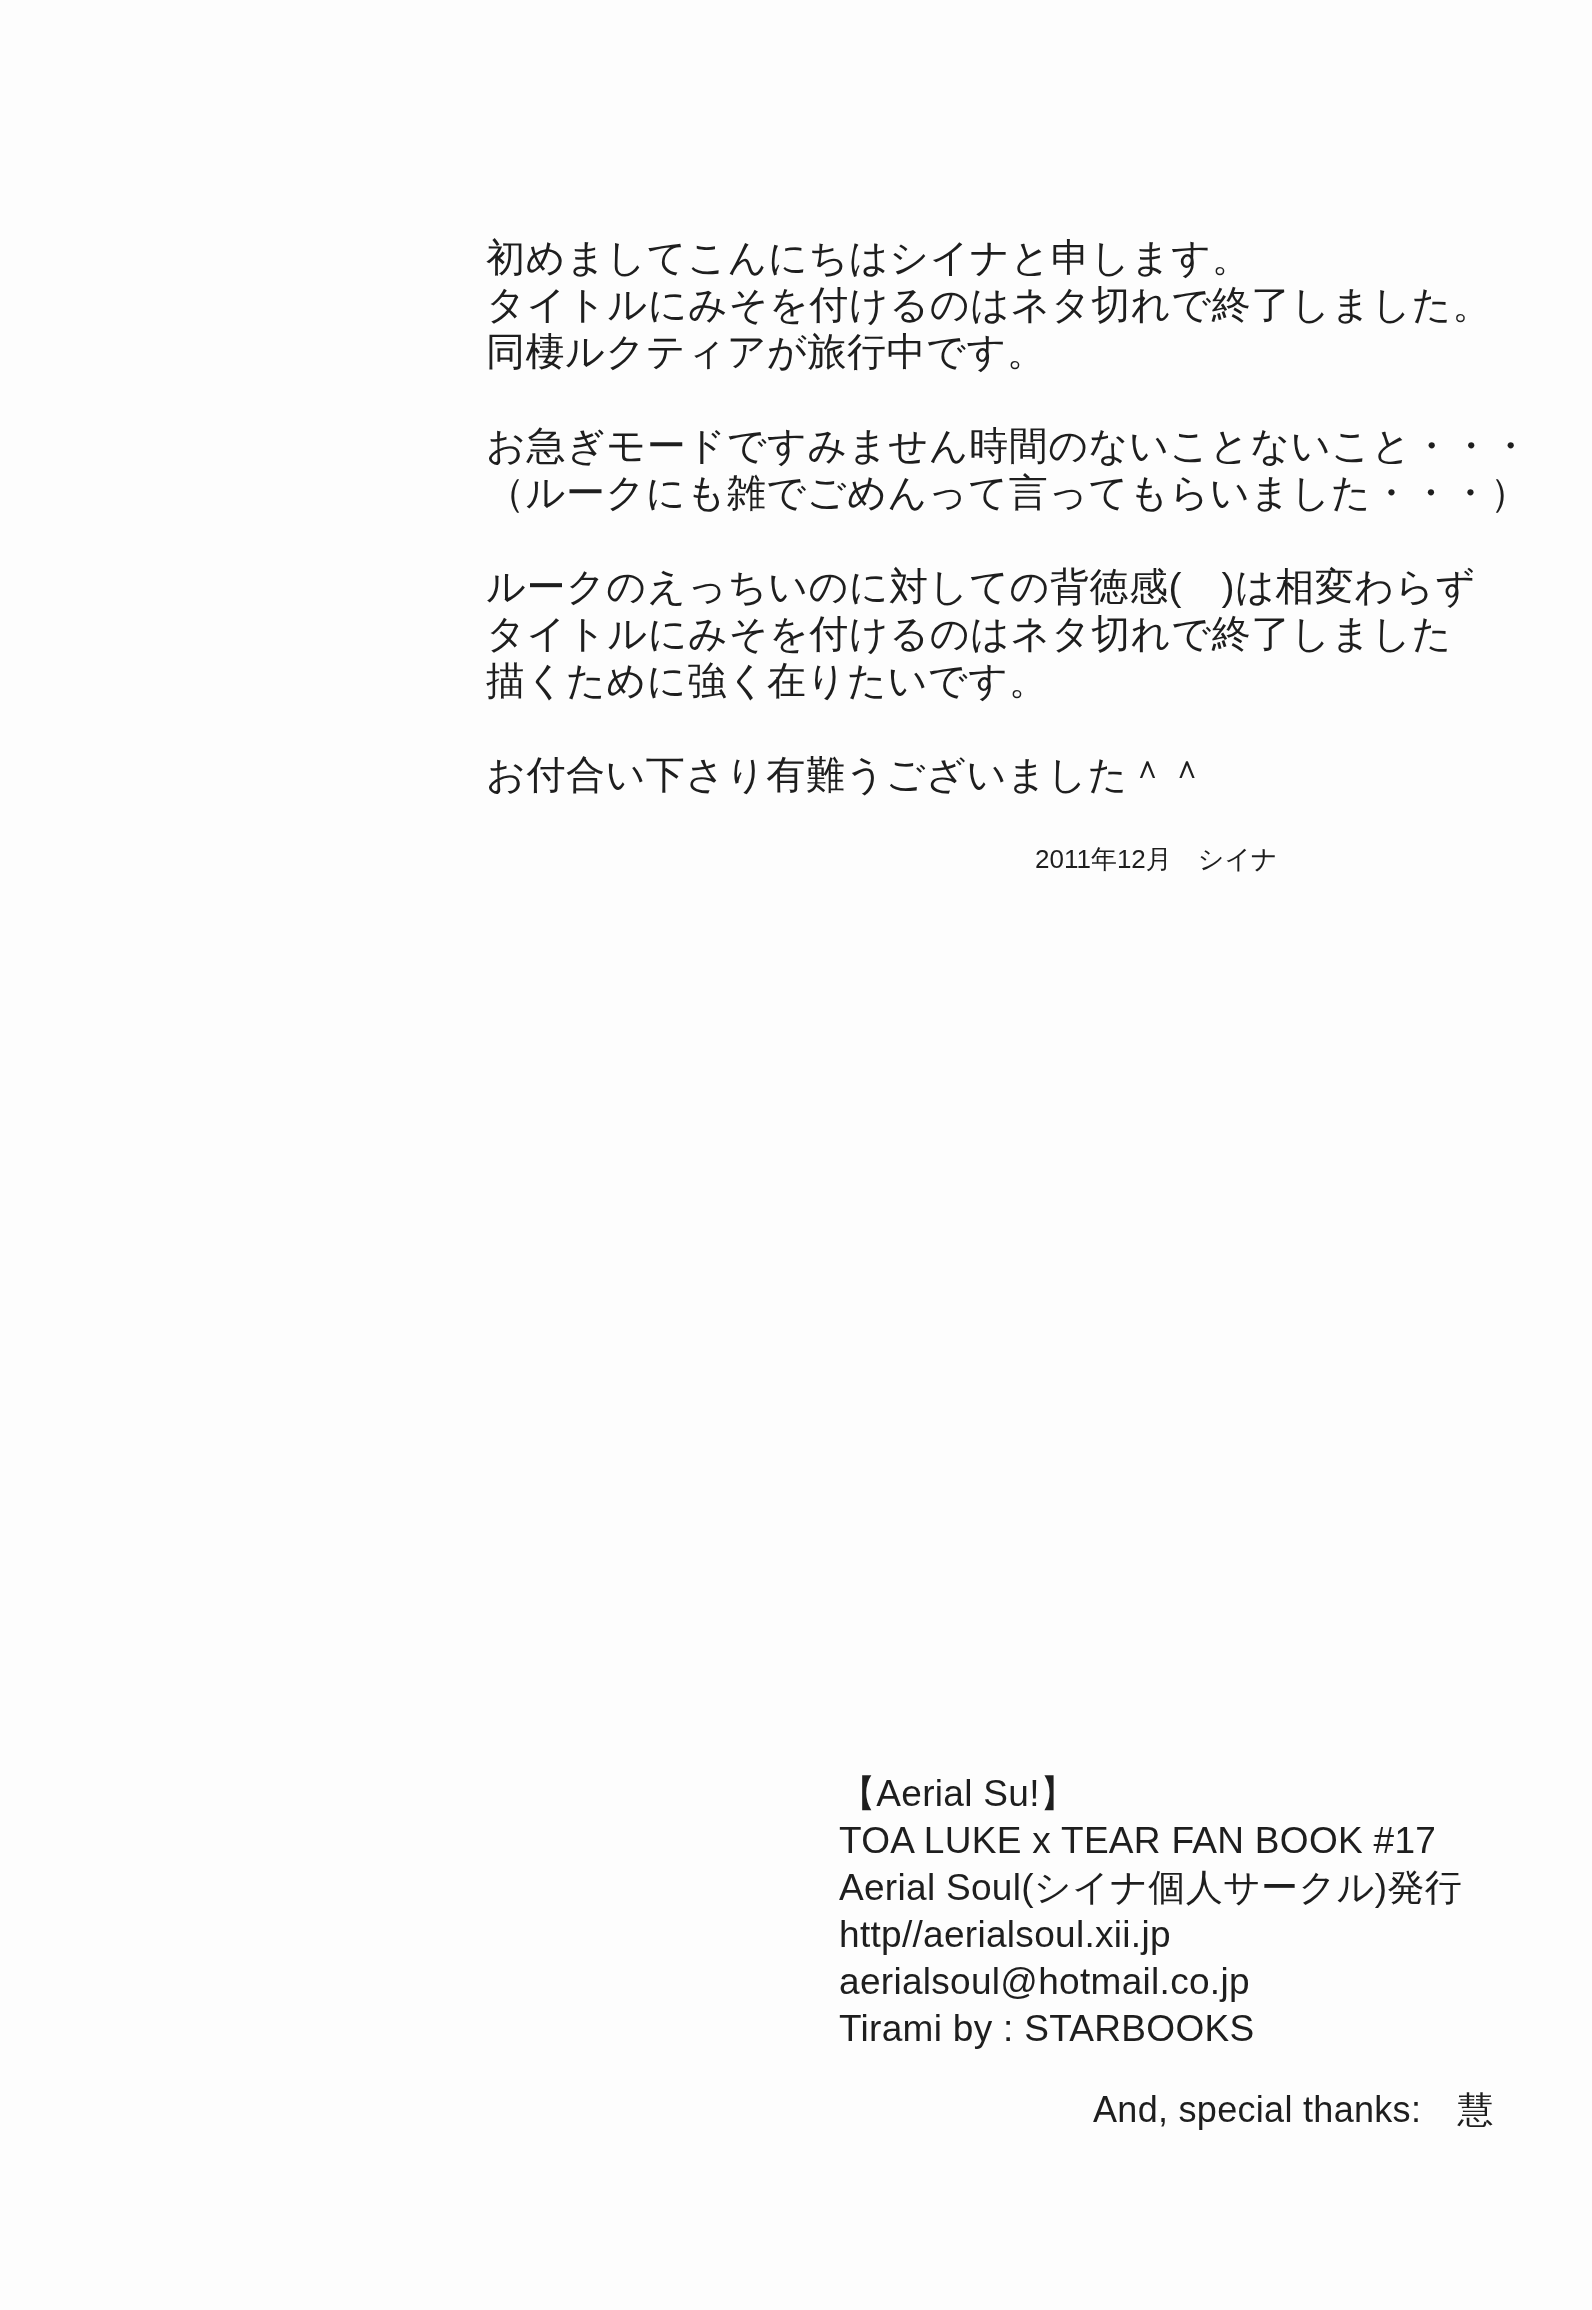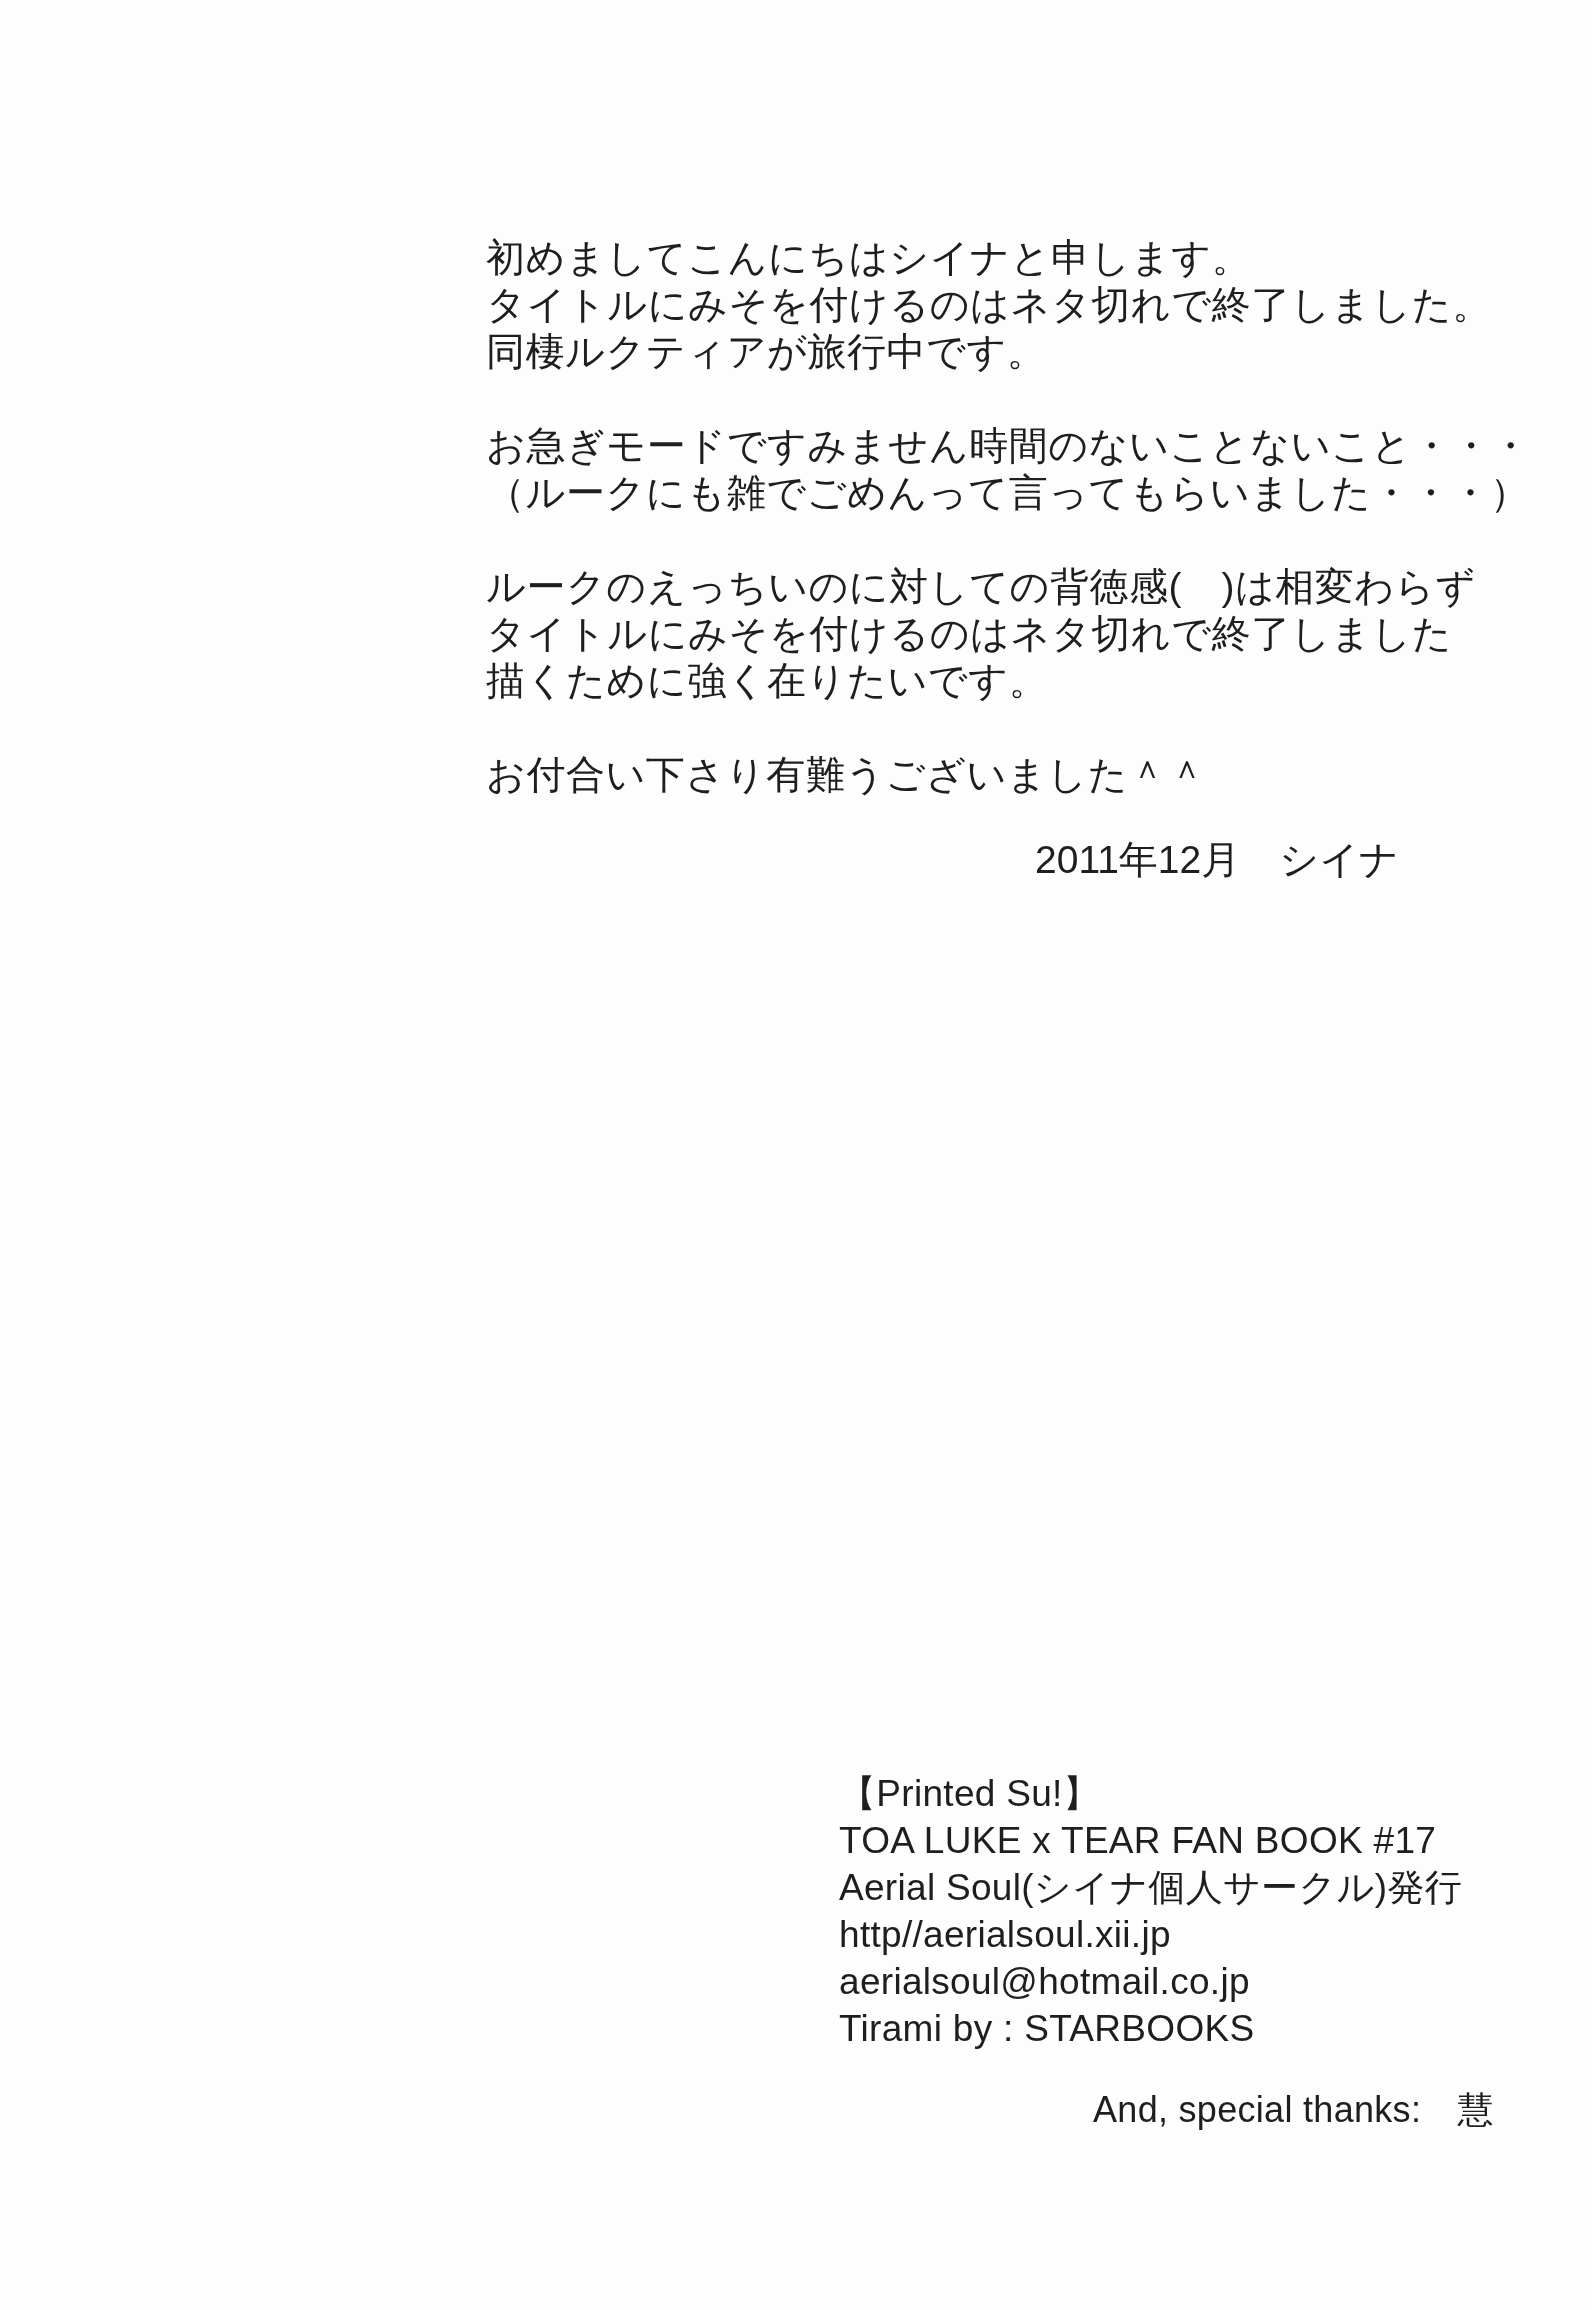--- a/index.html
+++ b/index.html
@@ -30,21 +30,21 @@
     margin: 0 0 47px 0;
     padding: 0;
   }
   .line {
     display: block;
   }
   .signature {
     position: absolute;
     left: 1035px;
     top: 836px;
-    font-size: 39px;
+    font-size: 26px;
     line-height: 47px;
     white-space: nowrap;
   }
   .colophon {
     position: absolute;
     left: 839px;
     top: 1770px;
     font-size: 37px;
     line-height: 47px;
     letter-spacing: 0.3px;
@@ -81,21 +81,21 @@
       <span class="line">描くために強く在りたいです。</span>
     </p>
     <p class="para">
       <span class="line">お付合い下さり有難うございました＾＾</span>
     </p>
   </div>
 
   <div class="signature">2011年12月　シイナ</div>
 
   <div class="colophon">
-    <span class="c-line">【Printed Su!】</span>
+    <span class="c-line">【Aerial Su!】</span>
     <span class="c-line">TOA LUKE x TEAR FAN BOOK #17</span>
     <span class="c-line">Aerial Soul(シイナ個人サークル)発行</span>
     <span class="c-line">http//aerialsoul.xii.jp</span>
     <span class="c-line">aerialsoul@hotmail.co.jp</span>
     <span class="c-line">Tirami by : STARBOOKS</span>
     <span class="thanks">And, special thanks:　慧</span>
   </div>
 
 </div>
 

